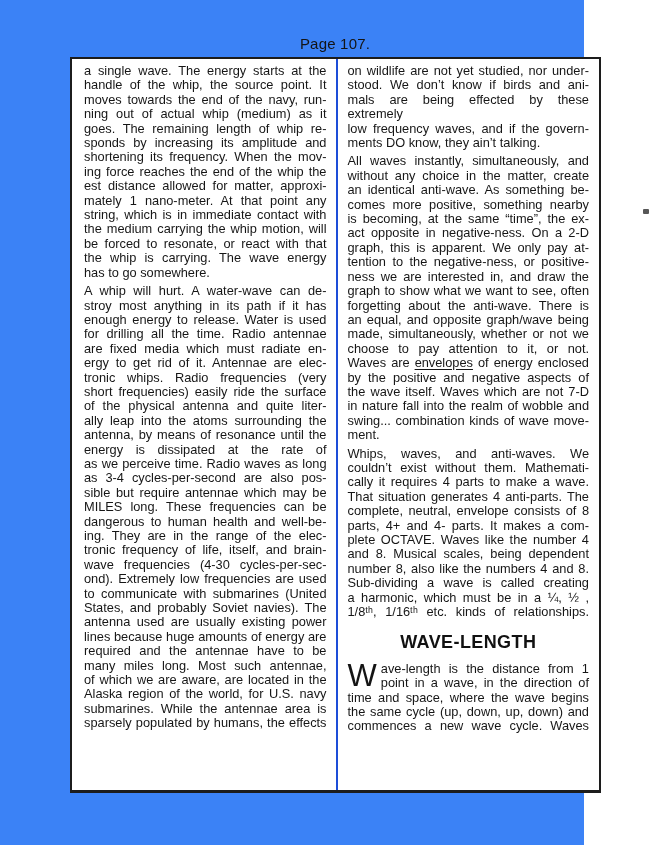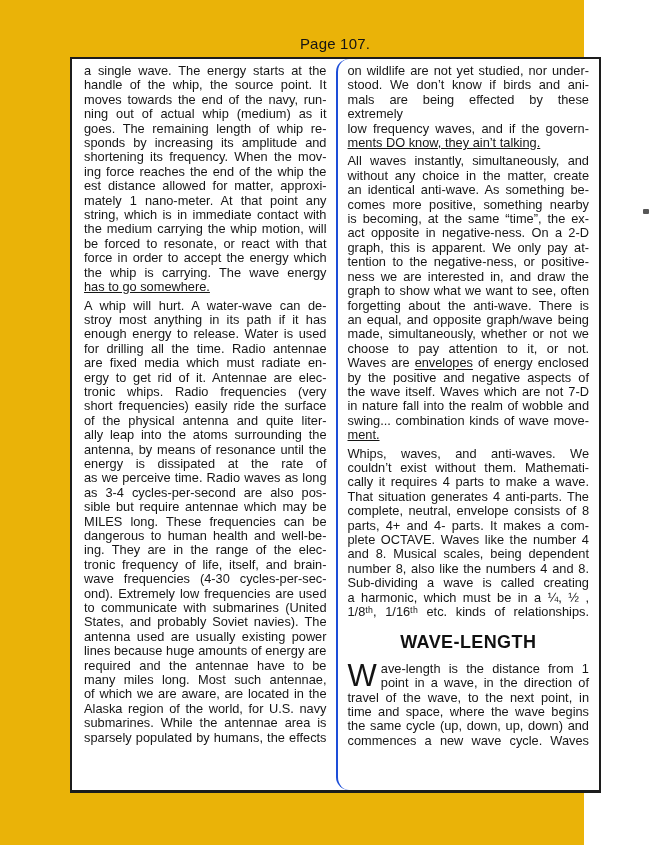--- a/index.html
+++ b/index.html
@@ -9,21 +9,21 @@
     width: 656px;
     height: 845px;
     overflow: hidden;
     font-family: "Liberation Sans", "DejaVu Sans", sans-serif;
     color: #161616;
   }
   .page {
     position: relative;
     width: 584px;
     height: 845px;
-    background: #eab308;
+    background: #3b82f6;
   }
   .page-header {
     position: absolute;
     top: 35px;
     left: 70px;
     width: 530px;
     text-align: center;
     font-size: 15px;
     color: #141414;
     letter-spacing: 0.2px;
@@ -39,37 +39,35 @@
     box-sizing: content-box;
     display: flex;
     background: #fff;
   }
   .col {
     width: 50%;
     box-sizing: border-box;
     padding: 5px 9px 4px 12px;
     font-size: 12.8px;
     line-height: 14.4px;
-    border-radius: 13px;
   }
   .col-right {
     border-left: 2px solid #1d4ed8;
     padding: 5px 10px 4px 10px;
   }
   .para { margin: 0 0 0 0; }
   .para + .para { margin-top: 4px; }
   .line {
     text-align: justify;
     text-align-last: justify;
     white-space: normal;
     color: #161616;
   }
   .line.last {
     text-align-last: left;
-    text-decoration: underline;
   }
   .line u { text-underline-offset: 2px; }
   .col-heading {
     text-align: center;
     font-weight: bold;
     font-size: 18px;
     letter-spacing: 0.4px;
     margin: 16px 0 12px 0;
     color: #111;
   }
@@ -107,21 +105,20 @@
           <div class="line">ning out of actual whip (medium) as it</div>
           <div class="line">goes.  The remaining length of whip re-</div>
           <div class="line">sponds by increasing its amplitude and</div>
           <div class="line">shortening its frequency.  When the mov-</div>
           <div class="line">ing force reaches the end of the whip the</div>
           <div class="line">est distance allowed for matter, approxi-</div>
           <div class="line">mately 1 nano-meter.  At that point any</div>
           <div class="line">string, which is in immediate contact with</div>
           <div class="line">the medium carrying the whip motion, will</div>
           <div class="line">be forced to resonate, or react with that</div>
-          <div class="line">force in order to accept the energy which</div>
           <div class="line">the whip is carrying.  The wave energy</div>
           <div class="line last">has to go somewhere.</div>
         </div>
         <div class="para">
           <div class="line">A whip will hurt.  A water-wave can de-</div>
           <div class="line">stroy most anything in its path if it has</div>
           <div class="line">enough energy to release.  Water is used</div>
           <div class="line">for drilling all the time.  Radio antennae</div>
           <div class="line">are fixed media which must radiate en-</div>
           <div class="line">ergy to get rid of it.  Antennae are elec-</div>
@@ -194,21 +191,20 @@
           <div class="line">number 8, also like the numbers 4 and 8.</div>
           <div class="line">Sub-dividing a wave is called creating</div>
           <div class="line">a harmonic, which must be in a ¼, ½ ,</div>
           <div class="line">1/8ᵗʰ, 1/16ᵗʰ etc. kinds of relationships.</div>
         </div>
         <div class="col-heading">WAVE-LENGTH</div>
         <div class="para">
           <span class="dropcap">W</span>
           <div class="line">ave-length is the distance from 1</div>
           <div class="line">point in a wave, in the direction of</div>
-          <div class="line">travel of the wave, to the next point, in</div>
           <div class="line">time and space, where the wave begins</div>
           <div class="line">the same cycle (up, down, up, down) and</div>
           <div class="line">commences a new wave cycle.  Waves</div>
         </div>
       </div>
   </div>
 
   <div class="scan-dot"></div>
 
 </div>

